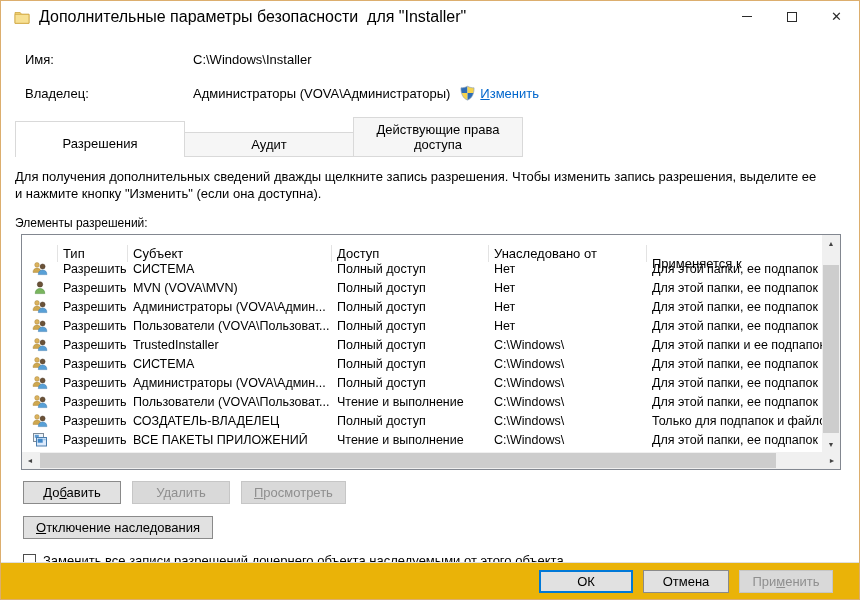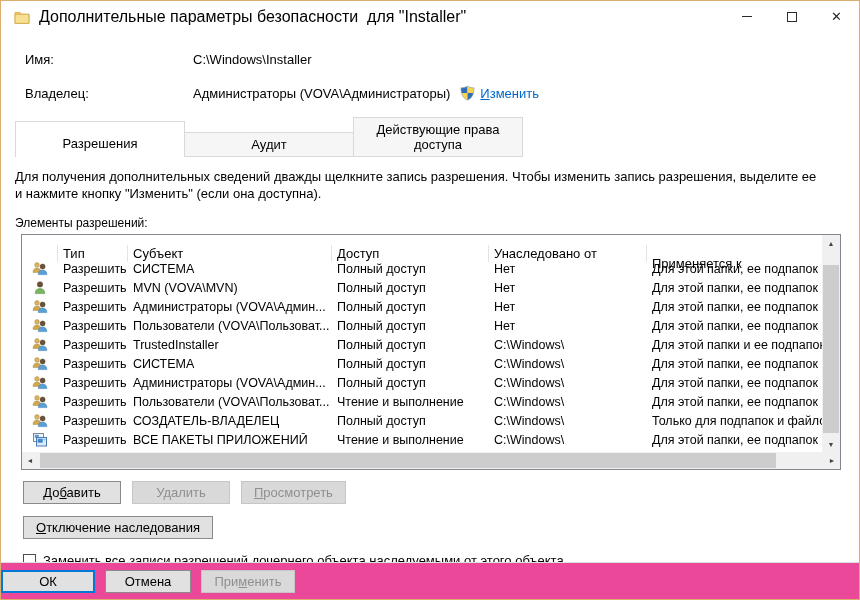--- a/index.html
+++ b/index.html
@@ -81,22 +81,22 @@
   .btn u { text-decoration:underline; }
 
   .action-row { display:flex; gap:11px; margin:11px 0 0 8px; }
   .inherit-row { margin:12px 0 0 8px; }
   .inherit-row .btn { min-width:180px; }
 
   .check-row { display:flex; align-items:center; gap:7px; margin:14px 0 0 8px; font-size:13px; }
   .checkbox { width:13px; height:13px; border:1px solid #4d4d4d; background:#fff; flex-shrink:0; }
 
   
-  .footer { height:37px; background:#ec4899; border-top:1px solid #dfdfdf; flex-shrink:0;
-            display:flex; align-items:center; gap:10px; padding-right:15px; }
+  .footer { height:37px; background:#eab308; border-top:1px solid #dfdfdf; flex-shrink:0;
+            display:flex; align-items:center; justify-content:flex-end; gap:10px; padding-right:26px; }
   .footer .btn { min-width:94px; }
   .footer .btn.cancel { min-width:86px; }
   .btn.default { border:2px solid #0078d7; }
 </style>
 </head>
 <body>
 
 <div class="window">
 
   <div class="titlebar">

